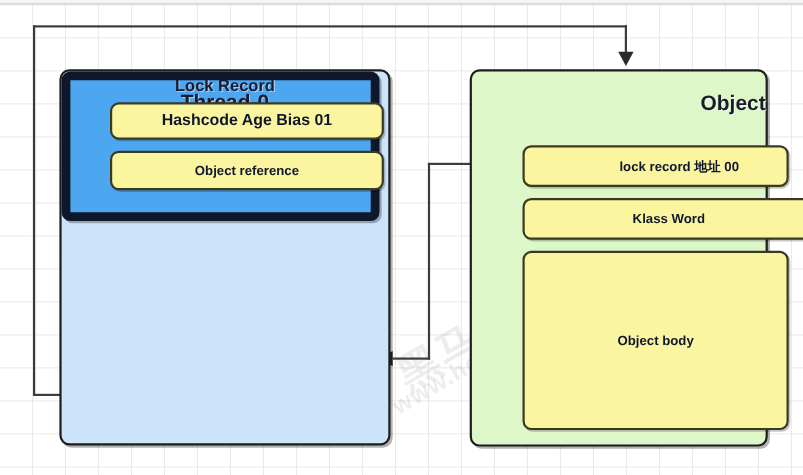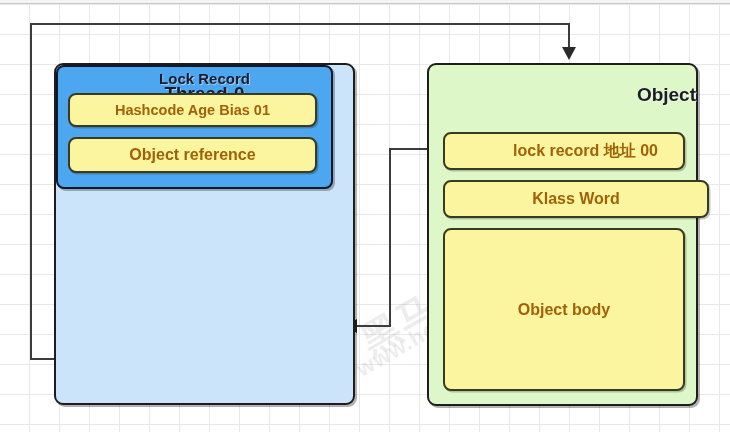--- a/index.html
+++ b/index.html
@@ -59,21 +59,21 @@
   #thread-box{
     left:54px;top:63px;width:301px;height:342px;
     background:#cce4fa;
   }
   #thread-title{top:18px;font-size:19px;}
 
   
   #lockrecord-box{
     left:68px;top:262px;width:273px;height:120px;
     background:#4da6f0;
-    border:2px solid #0f172a;
+    border:8px solid #0f172a;
     border-radius:8px;
     box-shadow:2px 2px 0 rgba(0,0,0,0.28);
   }
   #lockrecord-title{top:5px;font-size:15px;}
 
   
   #object-box{
     left:427px;top:63px;width:271px;height:343px;
     background:#ddf7c8;
   }
@@ -81,26 +81,27 @@
 
   
   .cell{
     position:absolute;
     box-sizing:border-box;
     background:#fcf5a0;
     border:2px solid #3a3a20;
     border-radius:8px;
     display:flex;align-items:center;justify-content:center;
     font-weight:bold;
-    color:#a16207;
+    color:#0f172a;
     box-shadow:1.5px 1.5px 0 rgba(0,0,0,0.22);
     text-align:center;
+    margin-left:32px;
   }
   .cell-sm{font-size:14.5px;}
-  .cell-md{font-size:16px;}
+  .cell-md{font-size:12px;}
 
   
   #cell-hashcode{left:12px;top:28px;width:249px;height:34px;}
   #cell-objref  {left:12px;top:72px;width:249px;height:36px;}
 
   
   #cell-lockrecord{left:14px;top:67px;width:242px;height:38px;padding-left:43px;}
   #cell-klassword {left:14px;top:115px;width:266px;height:38px;}
   #cell-objectbody{left:14px;top:163px;width:242px;height:163px;}
 

